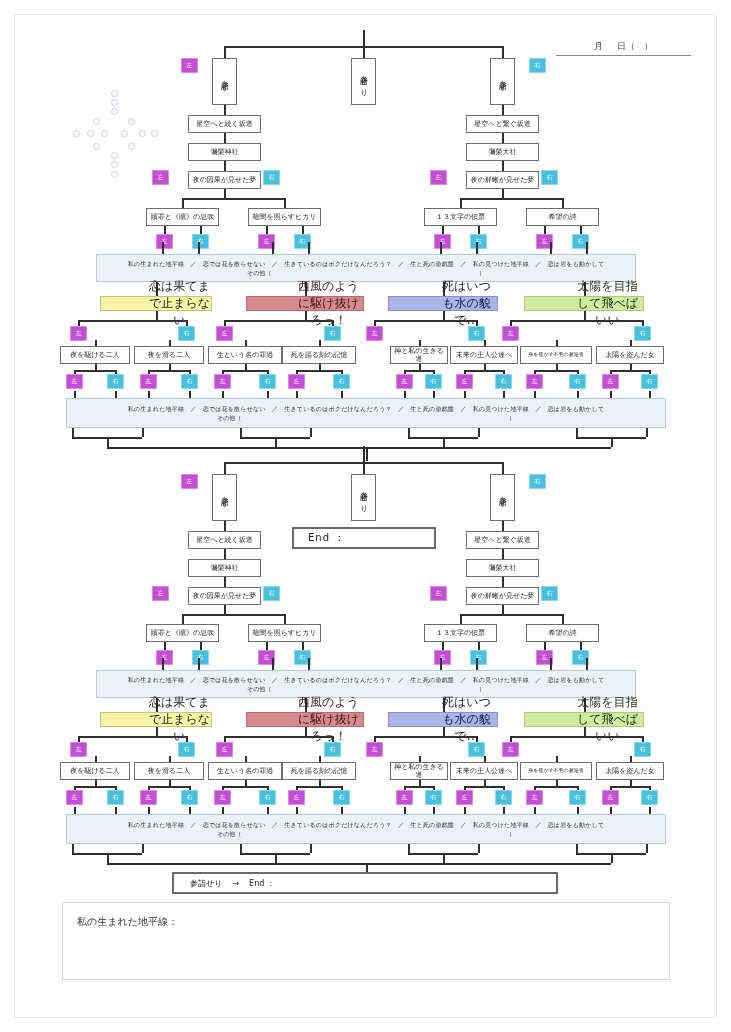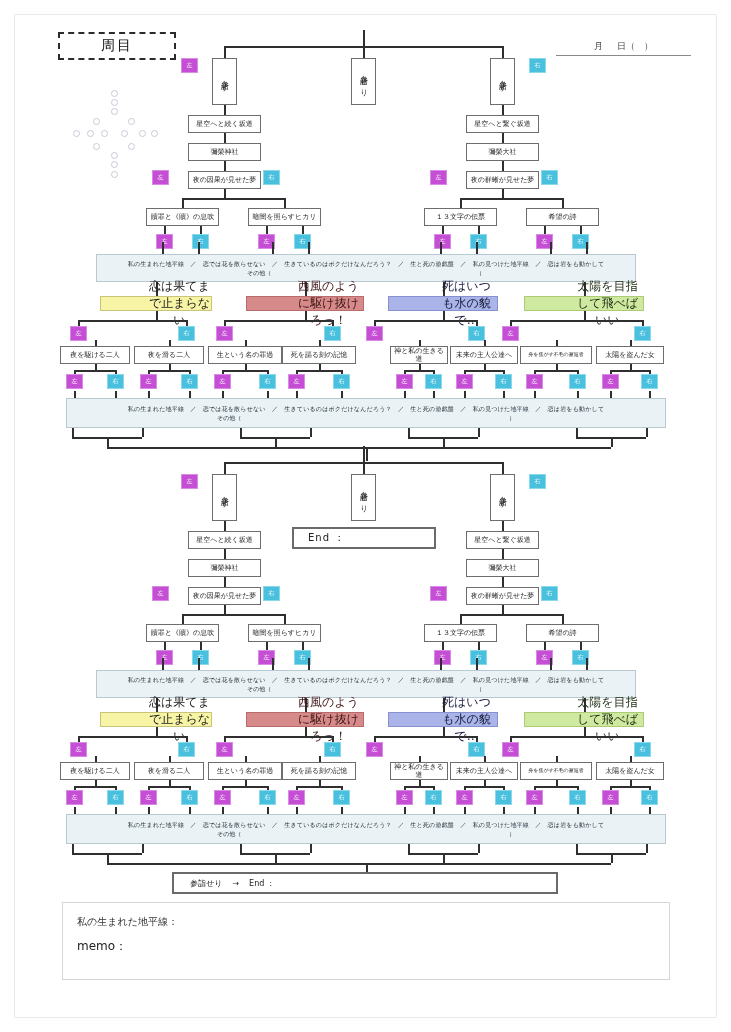--- a/index.html
+++ b/index.html
@@ -101,23 +101,20 @@
   .lnv{width:1.6px;}
   .lnh{height:1.6px;}
 </style>
 </head>
 <body>
 
 <div id="sheet">
 
   <div class="abs page-frame"></div>
 
-  <div class="abs lap-box">
-    <span>周目</span>
-  </div>
 
   <div class="abs date-line">
     <span>月</span>
     <span>日（　）</span>
   </div>
 
   <div class="abs dots" id="dotcross">
       <i style="left: 40.56px; top: 1.56px;"></i>
       <i style="left: 40.56px; top: 10.92px;"></i>
       <i style="left: 40.56px; top: 20.28px;"></i>
@@ -804,17 +801,16 @@
       <div class="abs endbox" style="left: 292px; top: 527px; width: 144px; height: 22px;">
         <span>End ：</span>
       </div>
       <div class="abs sumbox" style="left: 172px; top: 872px; width: 386px; height: 22px;">
         <span>参詣せり</span>
         <span>→</span>
         <span>End ：</span>
       </div>
       <div class="abs memo" style="left: 62px; top: 902px; width: 608px; height: 78px;">
         <div class="m1">私の生まれた地平線：</div>
-        <div class="m2">memo：</div>
       </div>
     </div>
 
 </div>
 
 </body></html>

